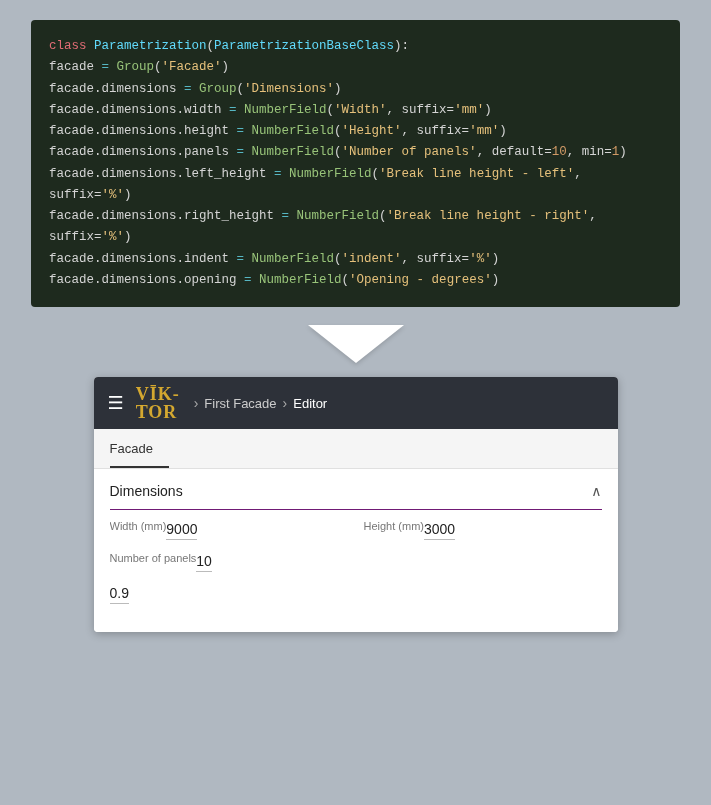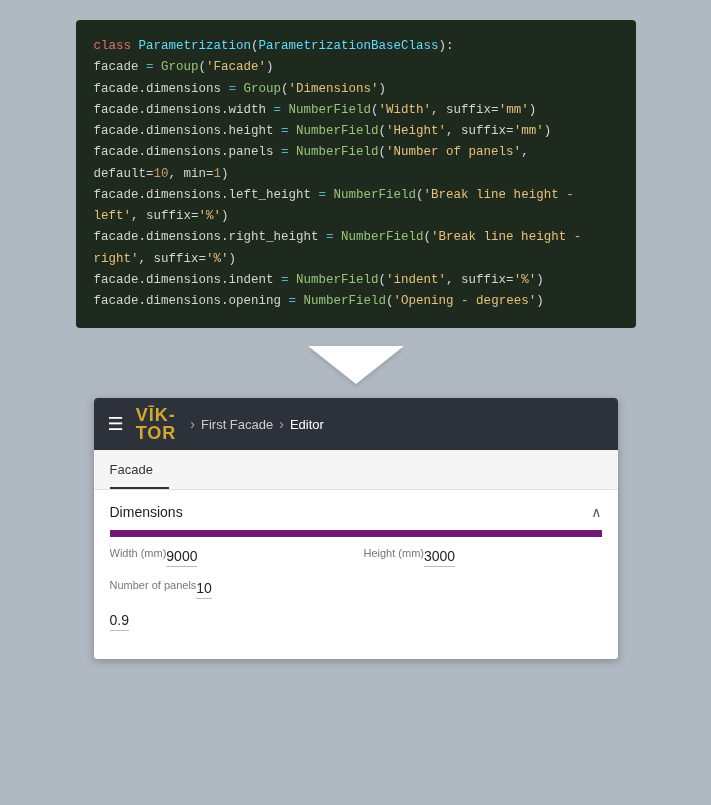--- a/index.html
+++ b/index.html
@@ -9,21 +9,21 @@
       min-height: 805px;
       font-family: 'Segoe UI', Arial, sans-serif;
       display: flex;
       flex-direction: column;
       align-items: center;
       padding: 20px;
     }
 
     
     .code-block {
-      width: 560px;
+      width: 649px;
       background: #1e2a1e;
       border-radius: 4px;
       padding: 16px 18px;
       font-family: 'Courier New', Courier, monospace;
       font-size: 12.5px;
       line-height: 1.7;
       color: #d4d4d4;
     }
 
     
@@ -63,21 +63,21 @@
       color: #fff;
       font-size: 18px;
       margin-right: 12px;
       cursor: pointer;
     }
     .viktor-logo {
       color: #d4a830;
       font-size: 18px;
       font-weight: 900;
       letter-spacing: 1px;
-      font-family: Liberation Sans, sans-serif;
+      font-family: Liberation Serif, serif;
       line-height: 1;
       margin-right: 14px;
     }
     .viktor-logo span {
       display: block;
       text-align: left;
     }
     .breadcrumb-container {
       display: flex;
       align-items: center;
@@ -120,21 +120,21 @@
       background: #fff;
       padding: 0 16px 16px 16px;
     }
 
     
     .section-header {
       display: flex;
       justify-content: space-between;
       align-items: center;
       padding: 14px 0 10px 0;
-      border-bottom: 7px solid #701a75;
+      border-bottom: 1px solid #701a75;
     }
     .section-title {
       font-size: 14px;
       font-weight: 500;
       color: #222;
     }
     .collapse-icon {
       color: #555;
       font-size: 14px;
       cursor: pointer;

